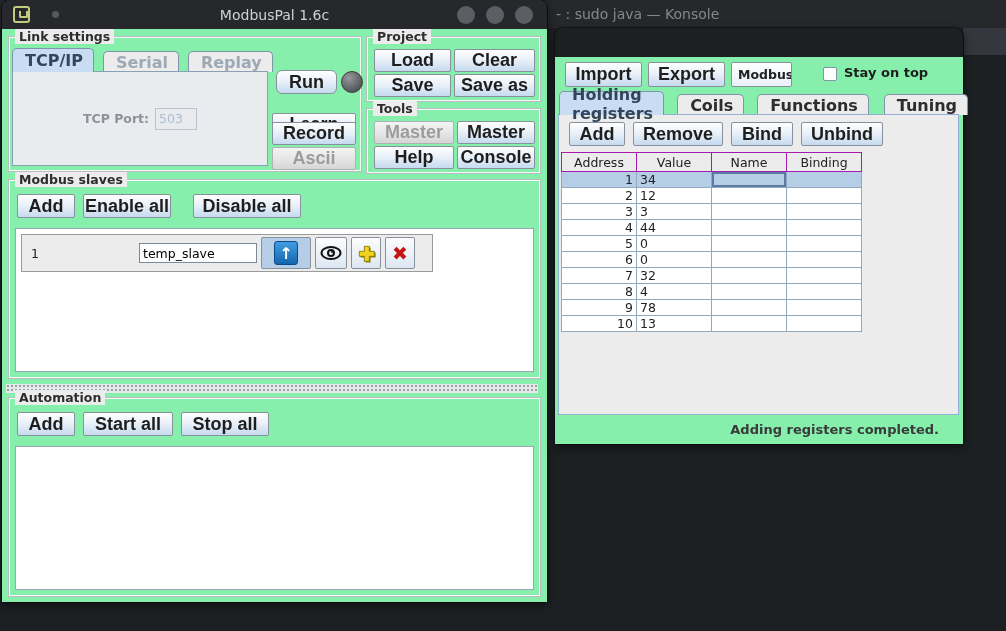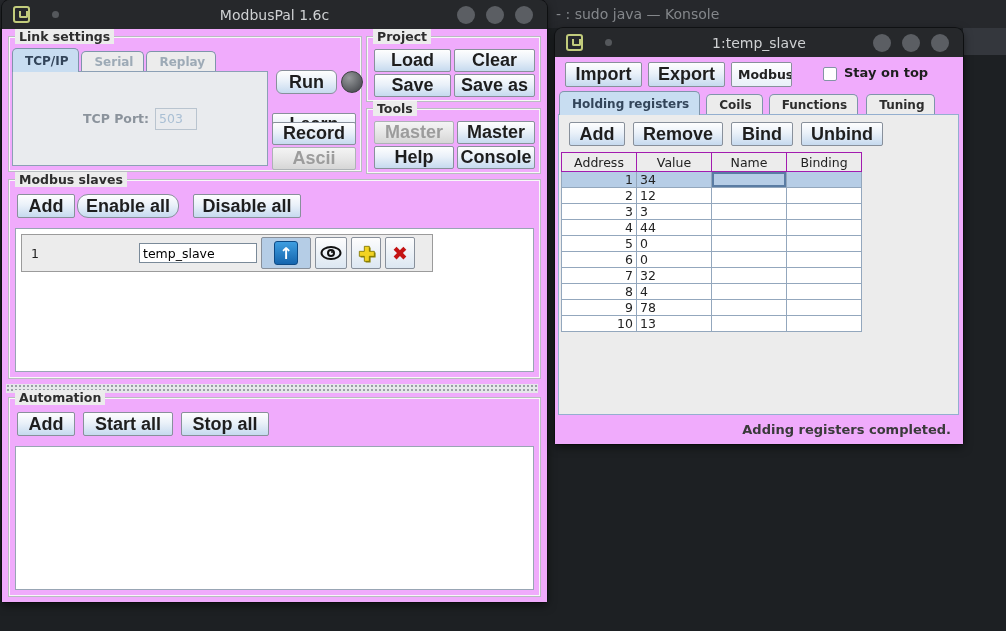--- a/index.html
+++ b/index.html
@@ -28,21 +28,21 @@
     width:17px; height:17px; margin-left:11px; border:2px solid #c2cc7c; border-radius:3px;
     background:#26282b; position:relative; z-index:2;
   }
   .tb-icon::after {
     content:""; position:absolute; left:4px; top:3px; width:5px; height:5px;
     border:2px solid #c2cc7c; border-top:none; border-radius:0 0 2px 2px;
   }
   .tb-dot { width:7px; height:7px; border-radius:50%; background:#55585c; margin-left:22px; z-index:2; }
   .tb-circles { margin-left:auto; display:flex; gap:11px; margin-right:14px; z-index:2; }
   .tb-circle { width:18px; height:18px; border-radius:50%; background:#5b5e63; }
-  .win-body { position:absolute; left:0; right:0; bottom:0; top:29px; background:#f0abfc; }
+  .win-body { position:absolute; left:0; right:0; bottom:0; top:29px; background:#86efac; }
 
   
   .btn {
     display:inline-flex; align-items:center; justify-content:center;
     background:linear-gradient(180deg,#fefefe 0%,#eaf1f9 45%,#c6daef 100%);
     border:1px solid #88909b; border-radius:2px;
     font-weight:bold; font-size:18px; color:#1e1e1e;
     position:absolute; cursor:default;
   }
   .btn.disabled {
@@ -50,22 +50,22 @@
     color:#9c9c9c; border-color:#aeb2b6;
   }
   .fieldset { position:absolute; border:1px solid #b9bdc1; box-shadow:inset 0 0 0 1px #f8f8f8; }
   .legend {
     position:absolute; top:-8px; left:6px; background:#ececec; padding:0 4px;
     font-weight:bold; font-size:12.5px; color:#2d2d2d; white-space:nowrap;
   }
   .tabs { position:absolute; display:flex; align-items:flex-end; }
   .tab {
     border:1px solid #7f95aa; border-bottom:none; border-radius:5px 5px 0 0;
-    background:#ececec; font-weight:bold; font-size:12px; color:#2d2d2d;
-    padding:3px 10px 3px 12px; margin-right:2px; height:21px; display:flex; align-items:center;
+    background:#ececec; font-weight:bold; font-size:16px; color:#2d2d2d;
+    padding:3px 10px 3px 12px; margin-right:9px; height:21px; display:flex; align-items:center;
   }
   .tab.selected { background:#c8ddf1; height:24px; color:#33455a; position:relative; z-index:3; }
   .tab.dim { color:#9daab6; }
   .white-panel { position:absolute; background:#ffffff; border:1px solid #98a5b4; }
 
   
   #modbuspal { left:2px; top:0; width:545px; height:602px; }
 
   .tcp-panel { position:absolute; left:3px; top:34px; width:256px; height:95px;
     background:#e9ebee; border:1px solid #8ca0b5; display:flex; align-items:center; justify-content:center; gap:6px; }
@@ -121,21 +121,21 @@
   }
   table.registers td {
     height:16px; background:#fff; border:1px solid #93a7bd; font-size:12.5px; padding:0 3px;
     overflow:hidden; white-space:nowrap;
   }
   table.registers td.c-addr { text-align:right; }
   tr.selected td { background:#b6cde6; }
   tr.selected td.focused { box-shadow:inset 0 0 0 2px #5a7ca3; }
 
   .statusbar { position:absolute; left:0; right:0; bottom:0; height:29px;
-    display:flex; align-items:center; justify-content:flex-end; padding-right:12px;
+    display:flex; align-items:center; justify-content:flex-end; padding-right:24px;
     font-weight:bold; font-size:13px; color:#3a3a3a; }
 </style>
 </head>
 <body>
 
 <div class="top-strip"></div>
 <div class="konsole-title">- : sudo java — Konsole</div>
 <div class="konsole-tabbar"></div>
 
 <div class="window" id="modbuspal">
@@ -181,21 +181,21 @@
       <span class="legend">Tools</span>
       <button class="btn disabled" style="left:7px; top:12px; width:80px; height:23px;">Master</button>
       <button class="btn" style="left:90px; top:12px; width:78px; height:23px;">Master</button>
       <button class="btn" style="left:7px; top:37px; width:80px; height:23px;">Help</button>
       <button class="btn" style="left:90px; top:37px; width:78px; height:23px;">Console</button>
     </div>
 
     <div class="fieldset" style="left:6px; top:150px; width:533px; height:200px;">
       <span class="legend">Modbus slaves</span>
       <button class="btn" style="left:8px; top:14px; width:58px; height:24px;">Add</button>
-      <button class="btn" style="left:68px; top:14px; width:102px; height:24px;border-radius:11px;">Enable all</button>
+      <button class="btn" style="left:74px; top:14px; width:88px; height:24px;">Enable all</button>
       <button class="btn" style="left:184px; top:14px; width:108px; height:24px;">Disable all</button>
       <div class="white-panel" style="left:6px; top:48px; width:519px; height:144px;">
         <div class="slave-row">
           <span class="slave-id">1</span>
           <input class="slave-name-input" value="temp_slave" style="">
           <span class="mini-btn toggled">
             <span class="arrow-chip">↑</span>
           </span>
           <span class="mini-btn" style="width:32px;">
             <svg width="22" height="14" viewBox="0 0 22 14">
@@ -224,30 +224,20 @@
       <button class="btn" style="left:8px; top:14px; width:58px; height:24px;">Add</button>
       <button class="btn" style="left:74px; top:14px; width:90px; height:24px;">Start all</button>
       <button class="btn" style="left:172px; top:14px; width:88px; height:24px;">Stop all</button>
       <div class="white-panel" style="left:6px; top:48px; width:519px; height:144px;"></div>
     </div>
 
   </div>
 </div>
 
 <div class="window" id="slavewin">
-  <div class="titlebar">
-    <span class="win-title">1:temp_slave</span>
-    <span class="tb-icon"></span>
-    <span class="tb-dot"></span>
-    <span class="tb-circles">
-      <span class="tb-circle"></span>
-      <span class="tb-circle"></span>
-      <span class="tb-circle"></span>
-    </span>
-  </div>
   <div class="win-body">
 
     <button class="btn" style="left:10px; top:5px; width:77px; height:25px;">Import</button>
     <button class="btn" style="left:93px; top:5px; width:77px; height:25px;">Export</button>
     <div class="combo">
       <span class="combo-label">Modbus</span>
       <span class="combo-arrow">▼</span>
     </div>
     <span class="checkbox"></span>
     <span class="chk-label">Stay on top</span>

